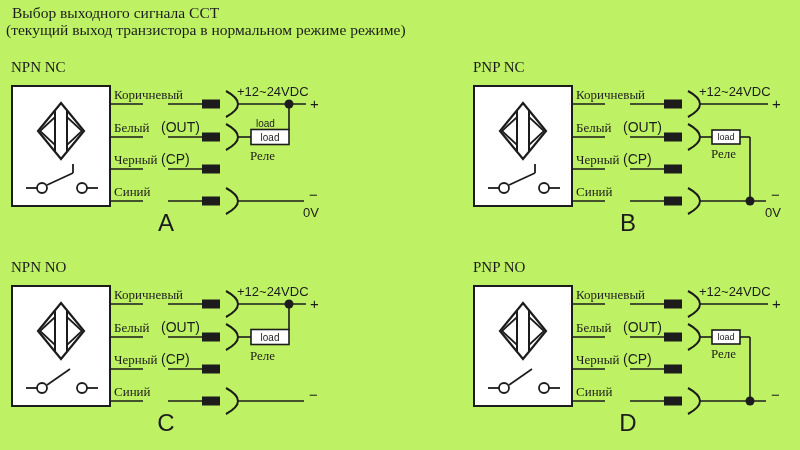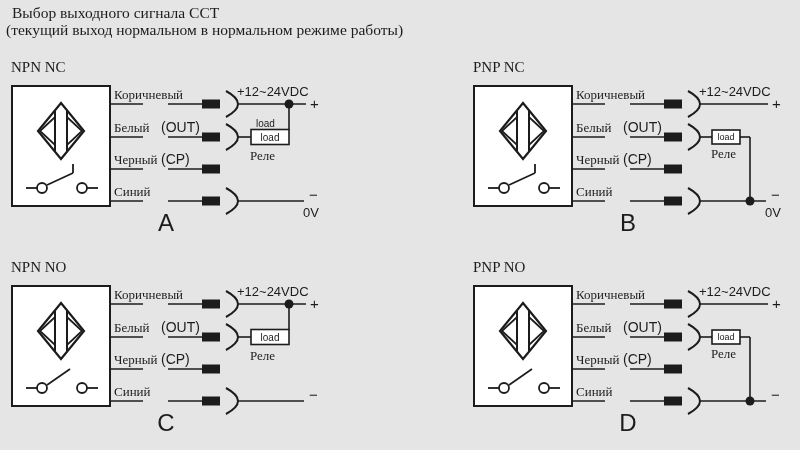--- a/index.html
+++ b/index.html
@@ -1,31 +1,31 @@
 <!DOCTYPE html>
 <html><head>
 <meta charset="utf-8">
 <style>
   html,body{margin:0;padding:0;background:#fff;}
-  #screen{position:relative;width:800px;height:450px;background:#e5e5e5;overflow:hidden;
+  #screen{position:relative;width:800px;height:450px;background:#bef264;overflow:hidden;
           font-family:"Liberation Serif", serif;}
   #page-header{position:absolute;left:6px;top:4px;color:#1c1c1c;font-size:15.5px;line-height:17px;}
   #page-header .l1{padding-left:6px;}
   svg{position:absolute;left:0;top:0;}
   text{fill:#1c1c1c;}
   .serif{font-family:"Liberation Serif", serif;}
   .sans{font-family:"Liberation Sans", sans-serif;}
 </style>
 </head>
 <body>
 
 <div id="screen">
   <div id="page-header">
     <div class="l1">Выбор выходного сигнала CCT</div>
-    <div class="l2">(текущий выход нормальном в нормальном режиме работы)</div>
+    <div class="l2">(текущий выход транзистора в нормальном режиме режиме)</div>
   </div>
   <svg id="canvas" width="800" height="450" viewBox="0 0 800 450">
       <text x="11" y="72" font-size="15" text-anchor="start" class="serif">NPN NC</text>
       <rect x="12" y="86" width="98" height="120" fill="#fff" stroke="#1c1c1c" stroke-width="2"></rect>
       <polygon points="61,103 84,131 61,159 38,131" fill="none" stroke="#1c1c1c" stroke-width="2.2"></polygon>
       <line x1="55" y1="110.30434782608695" x2="55" y2="151.69565217391303" stroke="#1c1c1c" stroke-width="2"></line>
       <line x1="67" y1="110.30434782608695" x2="67" y2="151.69565217391303" stroke="#1c1c1c" stroke-width="2"></line>
       <polygon points="40,131 55,117 55,145" fill="none" stroke="#1c1c1c" stroke-width="1.8"></polygon>
       <polygon points="82,131 67,117 67,145" fill="none" stroke="#1c1c1c" stroke-width="1.8"></polygon>
       <line x1="26" y1="188" x2="37" y2="188" stroke="#1c1c1c" stroke-width="1.8"></line>

